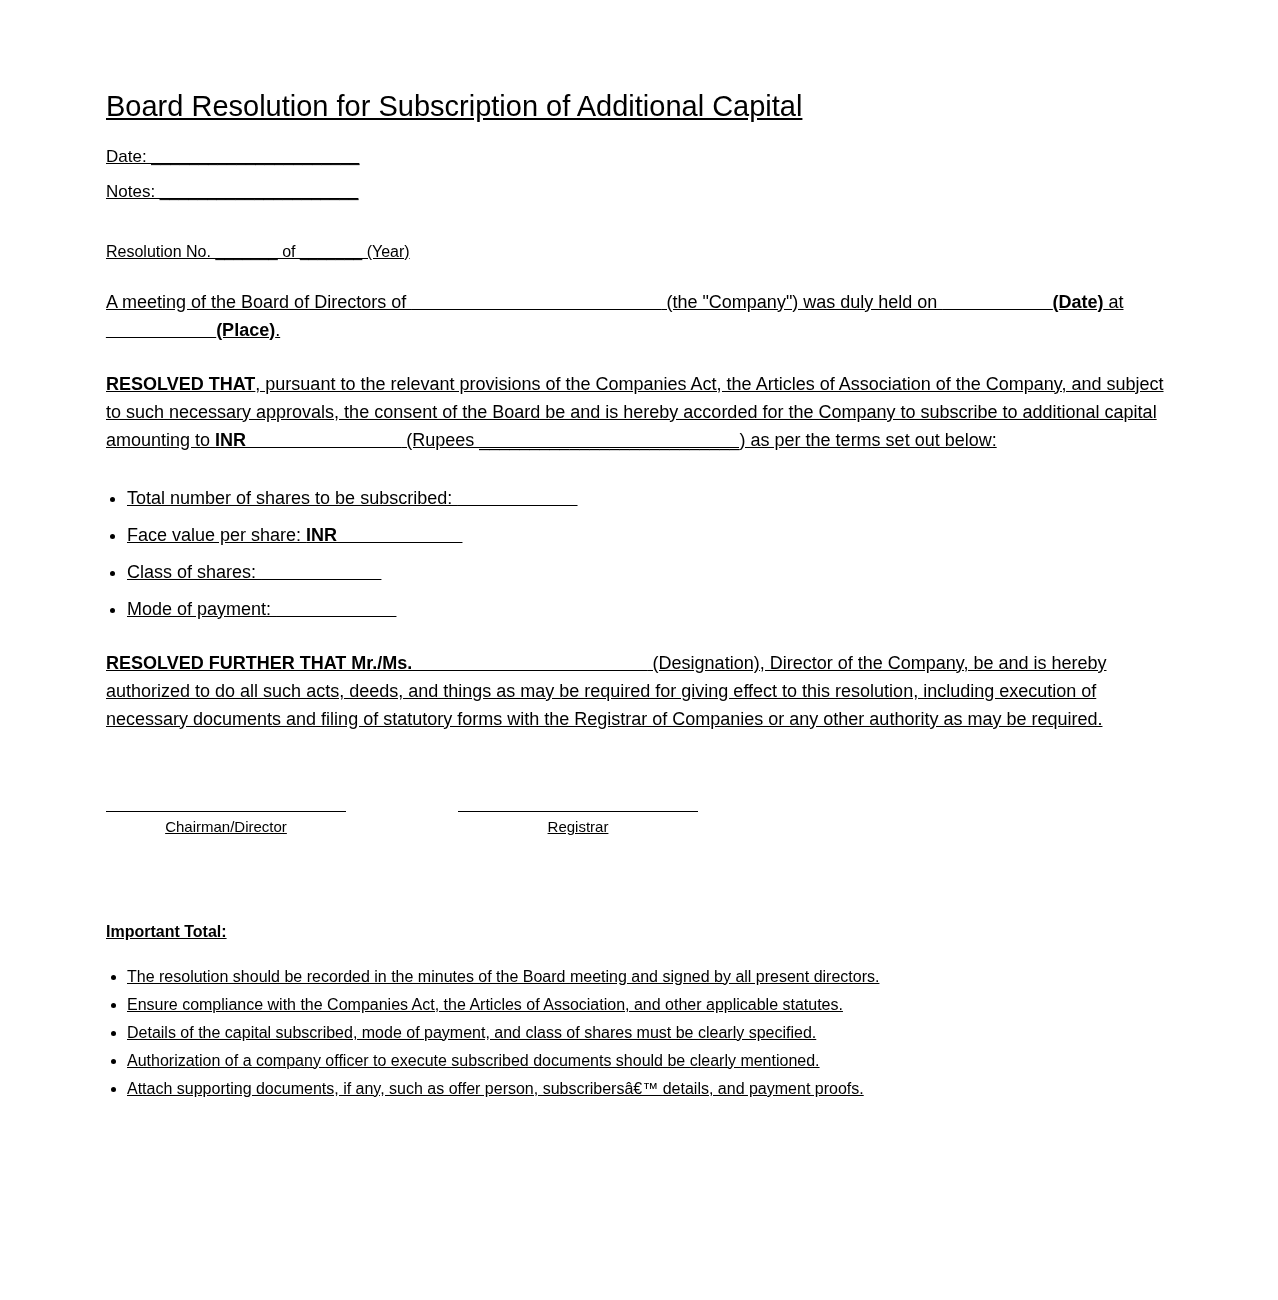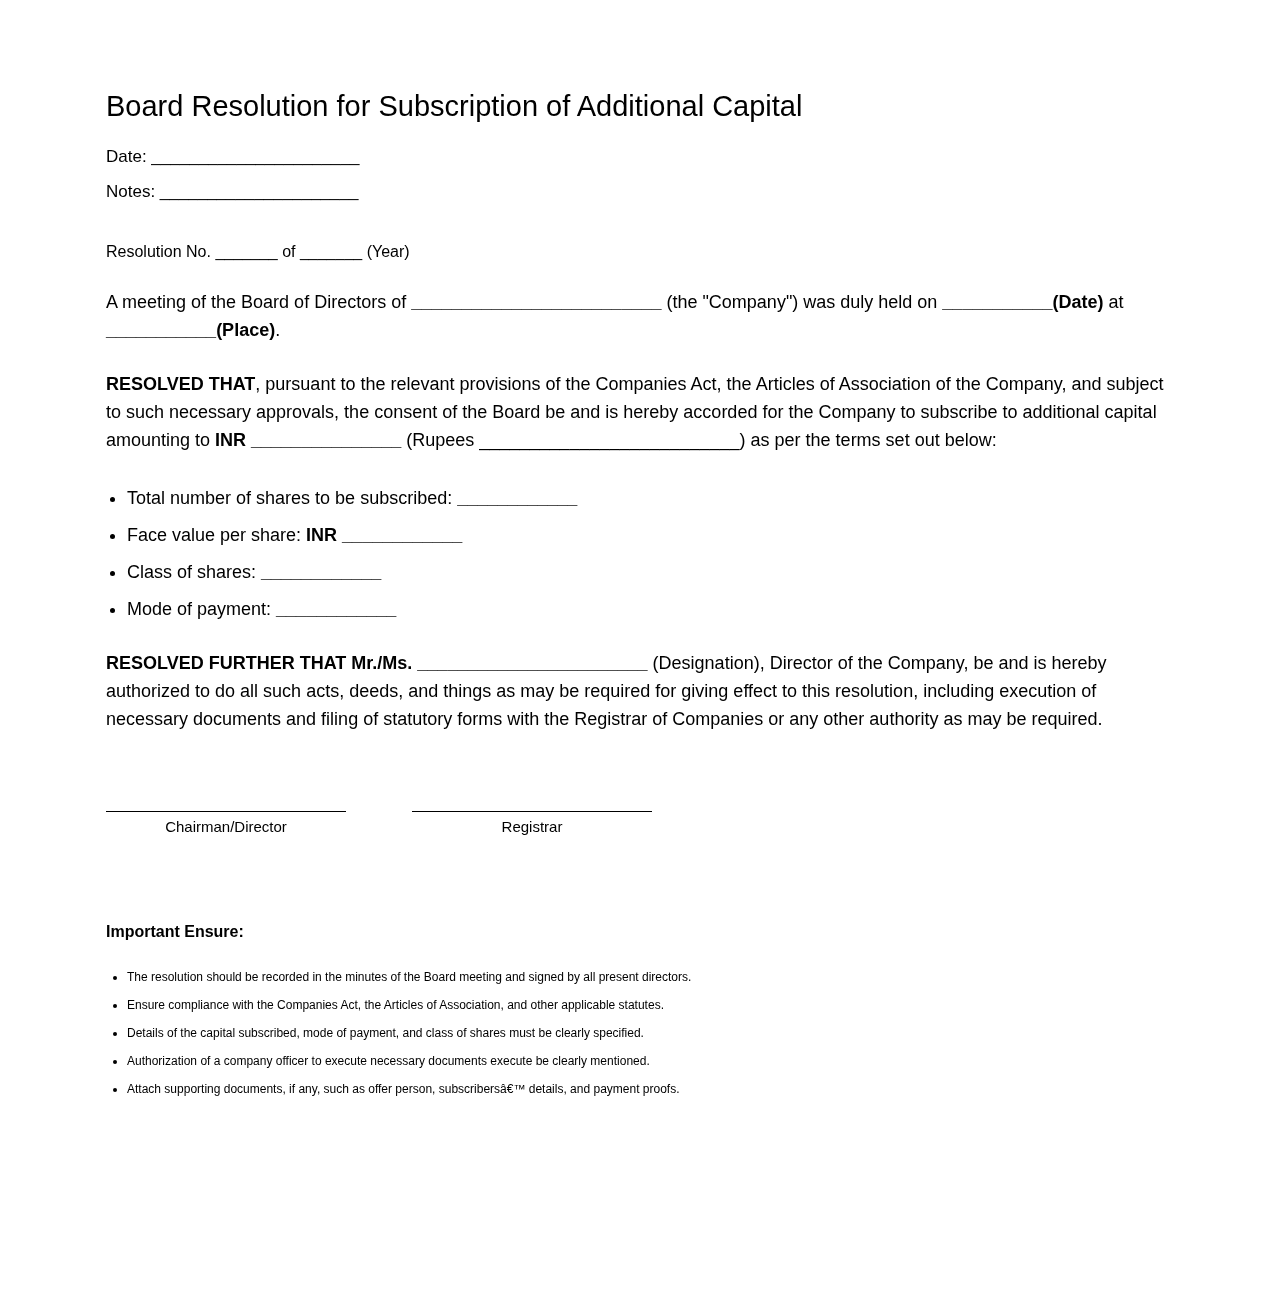--- a/index.html
+++ b/index.html
@@ -12,20 +12,21 @@
   }
   .page {
     width: 1278px;
     height: 1300px;
     background: #ffffff;
     overflow: hidden;
   }
   .content {
     padding: 90px 106px 0 106px;
     width: 1278px;
+    text-decoration: underline;
   }
   h1.doc-title {
     font-size: 29px;
     font-weight: 400;
     margin: 0 0 24px 0;
     line-height: 1.15;
   }
   p.meta-line {
     font-size: 17px;
     line-height: 20px;
@@ -49,20 +50,21 @@
     padding-left: 21px;
     font-size: 18px;
   }
   ul.terms-list li {
     line-height: 28px;
     margin-bottom: 9px;
   }
   .sig-row {
     display: flex;
     margin-top: 78px;
+    gap: 46px;
   }
   .sig-block {
     width: 240px;
     margin-right: 66px;
   }
   .sig-line {
     border-bottom: 1px solid #000;
     height: 1px;
     width: 100%;
   }
@@ -74,21 +76,21 @@
   }
   h3.notes-heading {
     font-size: 16px;
     font-weight: 700;
     margin: 86px 0 0 0;
     line-height: 1.2;
   }
   ul.notes-list {
     margin: 22px 0 0 0;
     padding-left: 21px;
-    font-size: 12px;
+    font-size: 16px;
   }
   ul.notes-list li {
     line-height: 28px;
     margin-bottom: 0;
   }
 </style>
 </head>
 <body>
 
 <div class="page">
@@ -119,24 +121,24 @@
       <div class="sig-block">
         <div class="sig-line"></div>
         <div class="sig-label">Chairman/Director</div>
       </div>
       <div class="sig-block">
         <div class="sig-line"></div>
         <div class="sig-label">Registrar</div>
       </div>
     </div>
 
-    <h3 class="notes-heading">Important Ensure:</h3>
+    <h3 class="notes-heading">Important Total:</h3>
 
     <ul class="notes-list">
       <li>The resolution should be recorded in the minutes of the Board meeting and signed by all present directors.</li>
       <li>Ensure compliance with the Companies Act, the Articles of Association, and other applicable statutes.</li>
       <li>Details of the capital subscribed, mode of payment, and class of shares must be clearly specified.</li>
-      <li>Authorization of a company officer to execute necessary documents execute be clearly mentioned.</li>
+      <li>Authorization of a company officer to execute subscribed documents should be clearly mentioned.</li>
       <li>Attach supporting documents, if any, such as offer person, subscribersâ€™ details, and payment proofs.</li>
     </ul>
 
   </div>
 </div>
 
 </body></html>

